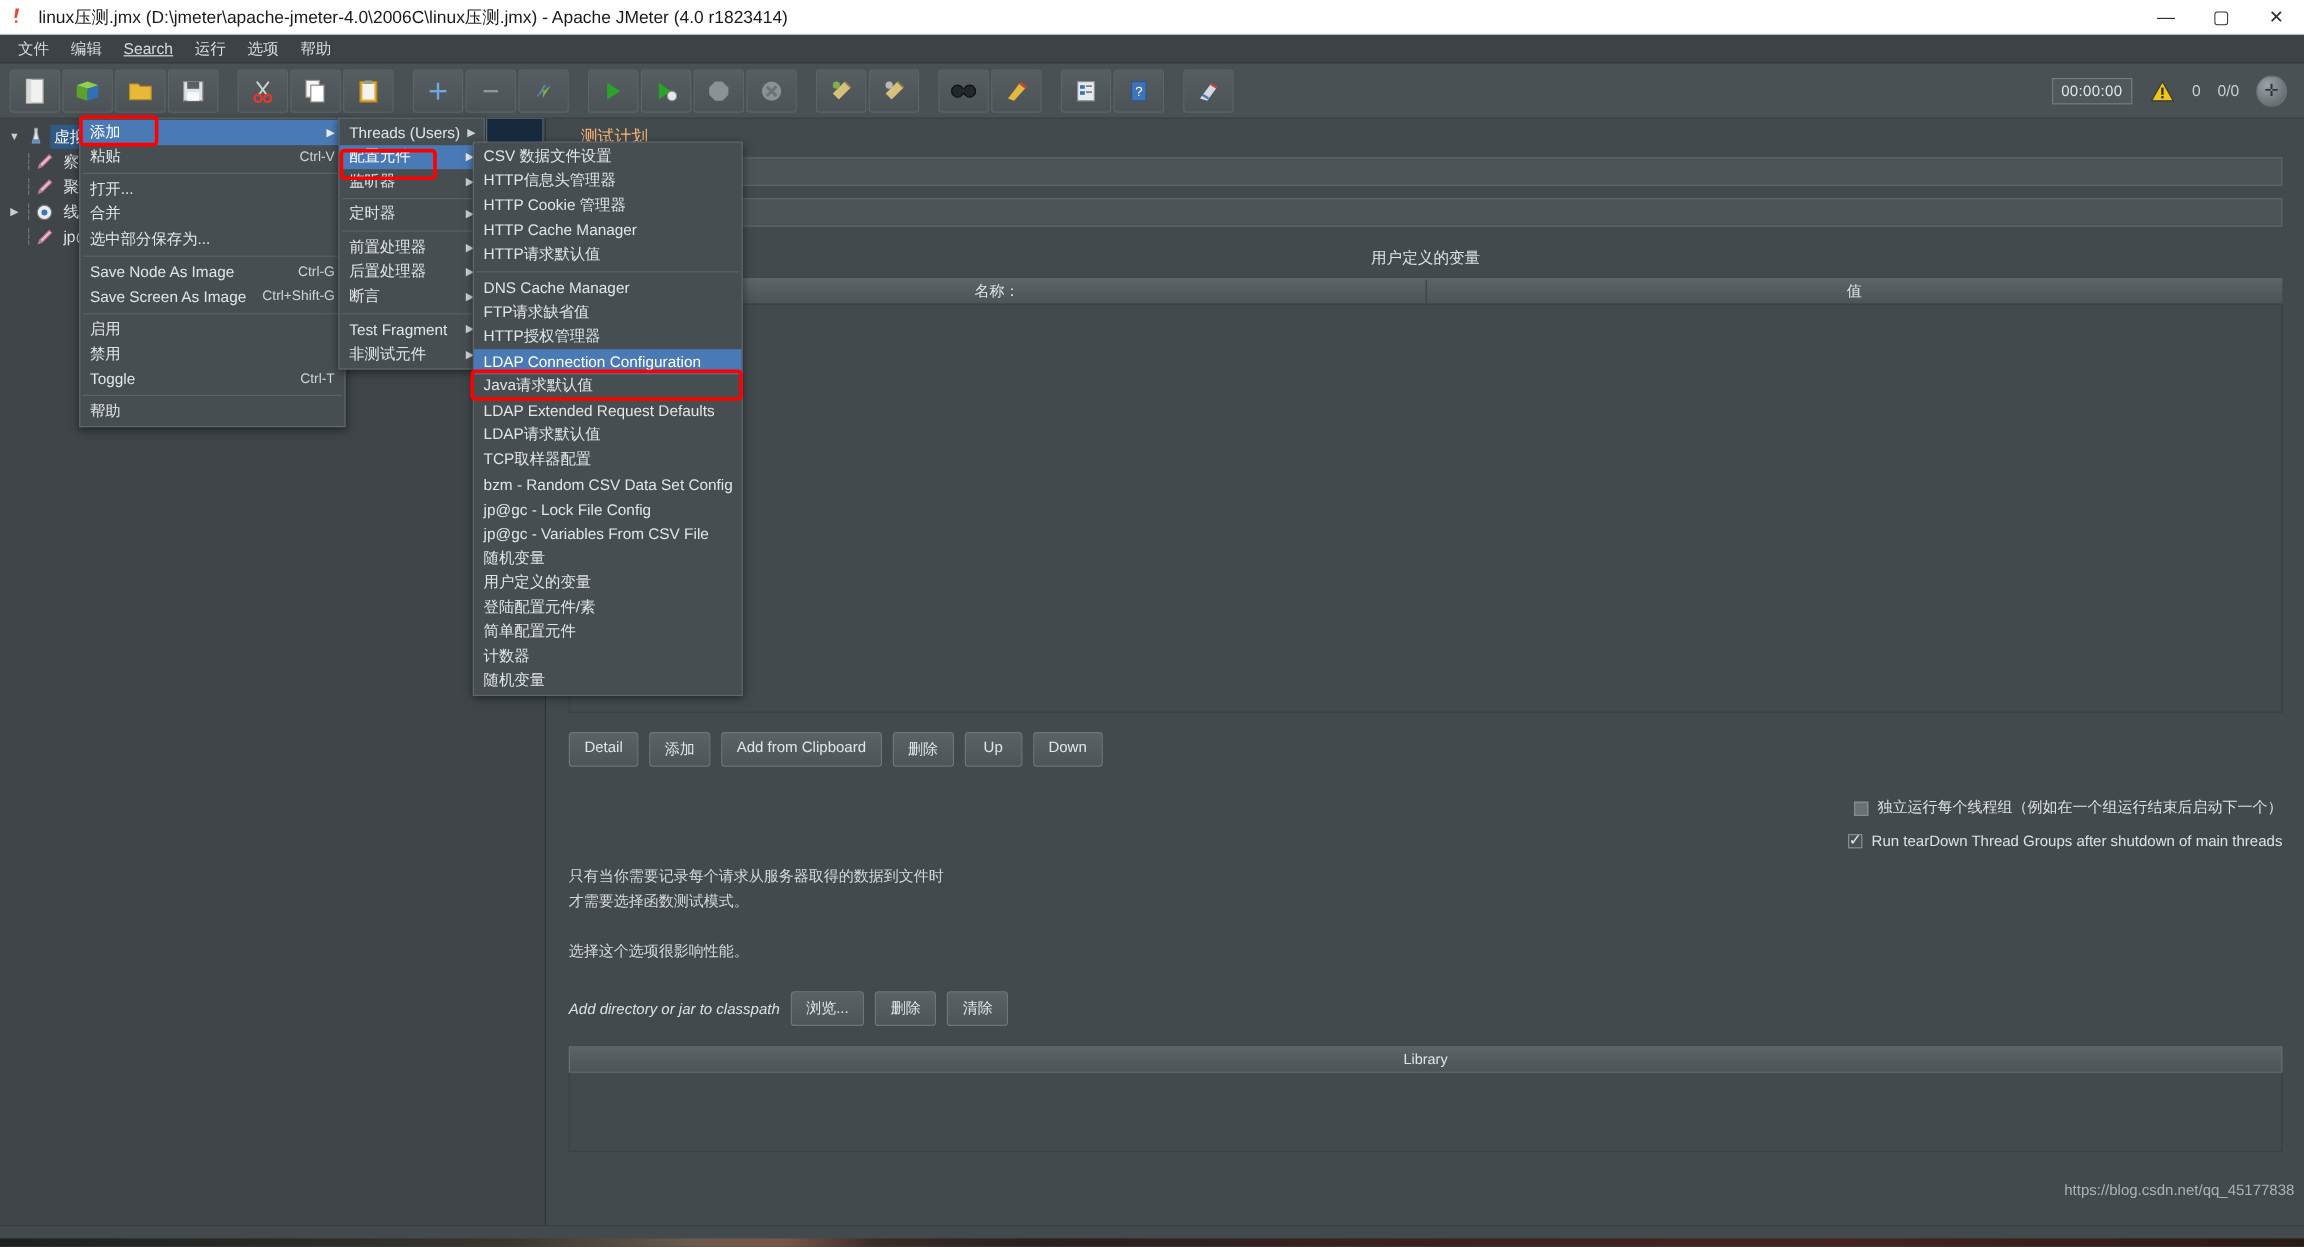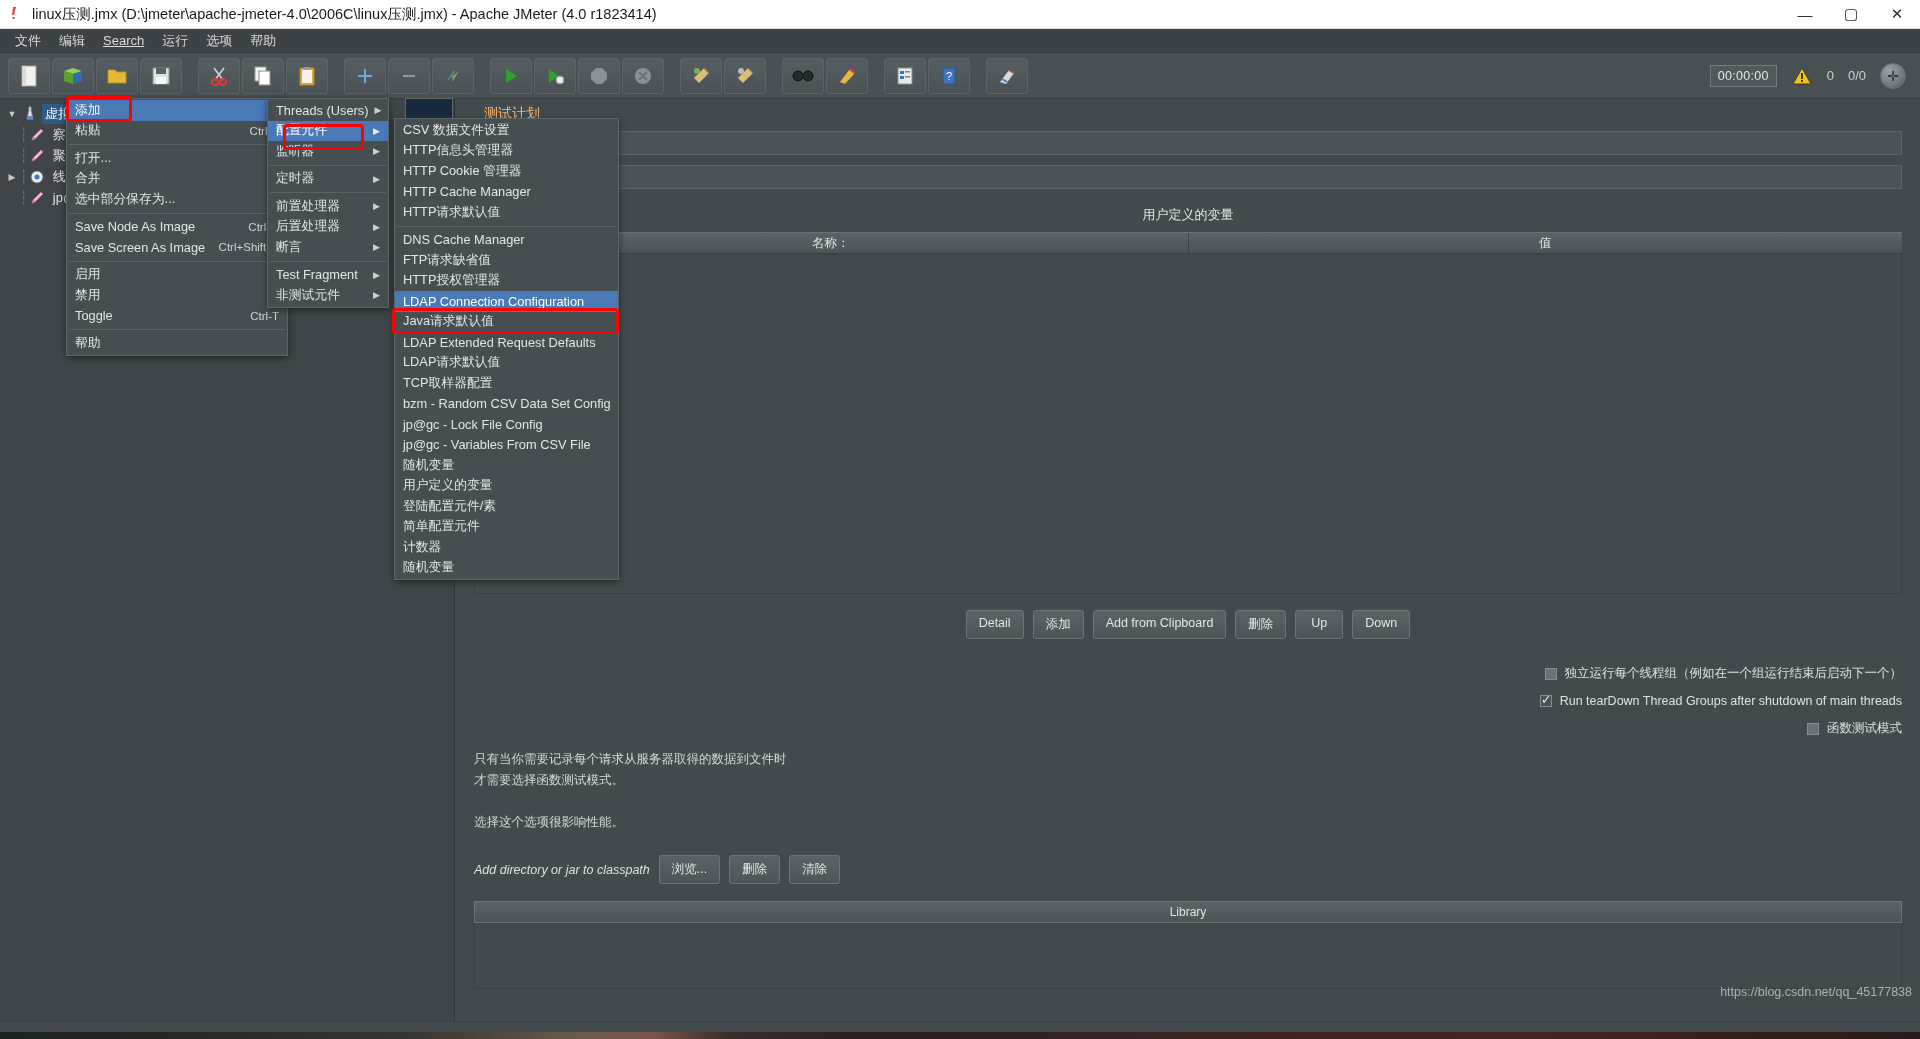--- a/index.html
+++ b/index.html
@@ -118,21 +118,21 @@
     flex:1; text-align:center; font-size:12.5px; color:#e0e4e6;
     line-height:21px; border-right:1px solid #3c4245;
   }
   .th:last-child { border-right:none; }
   .table-body {
     height:340px; background:#434a4e;
     border-left:1px solid #3a4043; border-right:1px solid #3a4043;
     border-bottom:1px solid #3a4043;
   }
 
-  .btn-row { display:flex; justify-content:center; gap:9px; padding-top:16px; }
+  .btn-row { display:flex; justify-content:flex-start; gap:9px; padding-top:16px; }
   .jbtn {
     background:linear-gradient(#5b6266,#4e5559);
     border:1px solid #6d7579; border-radius:3px;
     color:#e2e6e8; font-size:12.5px;
     padding:5px 12px; min-width:48px; text-align:center; white-space:nowrap;
   }
   .chk-row { display:flex; align-items:center; gap:8px; margin:0 0 12px 0;justify-content:flex-end; }
   .chk {
     width:12px; height:12px; background:#6a7276; border:1px solid #868e92;
     position:relative; flex:none;
@@ -463,24 +463,20 @@
 
       <div style="margin-top:26px;">
         <div class="chk-row">
           <span class="chk"></span>
           <span class="chk-label">独立运行每个线程组（例如在一个组运行结束后启动下一个）</span>
         </div>
         <div class="chk-row">
           <span class="chk checked"></span>
           <span class="chk-label">Run tearDown Thread Groups after shutdown of main threads</span>
         </div>
-        <div class="chk-row">
-          <span class="chk"></span>
-          <span class="chk-label">函数测试模式</span>
-        </div>
       </div>
 
       <div style="margin-top:6px;">
         <div class="helptext">只有当你需要记录每个请求从服务器取得的数据到文件时</div>
         <div class="helptext">才需要选择函数测试模式。</div>
         <div class="helptext" style="height:21px;"></div>
         <div class="helptext">选择这个选项很影响性能。</div>
       </div>
 
       <div class="classpath-row">
@@ -538,21 +534,21 @@
     <div class="m-item">
       <span class="m-label">Toggle</span>
       <span class="m-accel">Ctrl-T</span>
     </div>
     <div class="m-sep"></div>
     <div class="m-item">
       <span class="m-label">帮助</span>
     </div>
   </div>
 
-  <div class="menu" style="left:267px; top:98px; width:122px;">
+  <div class="menu" style="left:282px; top:98px; width:122px;">
     <div class="m-item">
       <span class="m-label">Threads (Users)</span>
       <span class="m-arrow" style="margin-left:6px;">▶</span>
     </div>
     <div class="m-item hl">
       <span class="m-label">配置元件</span>
       <span class="m-arrow">▶</span>
     </div>
     <div class="m-item">
       <span class="m-label">监听器</span>

